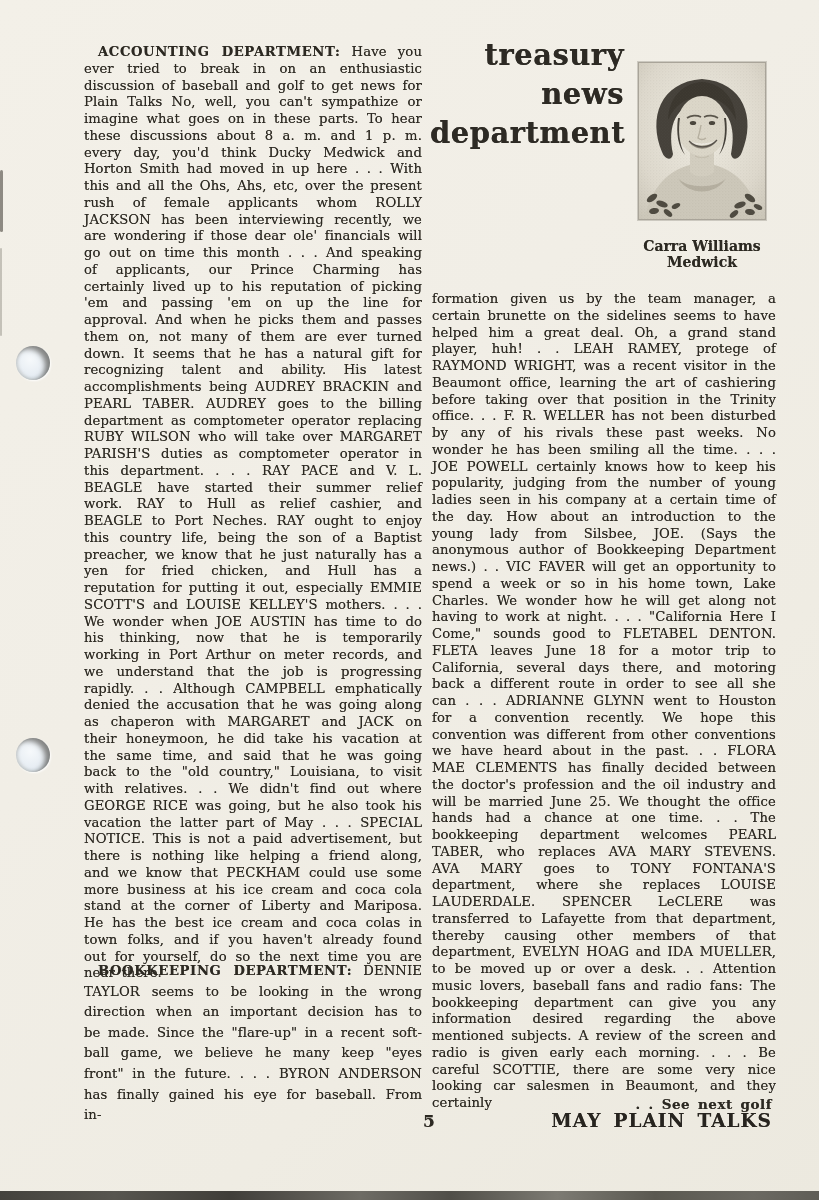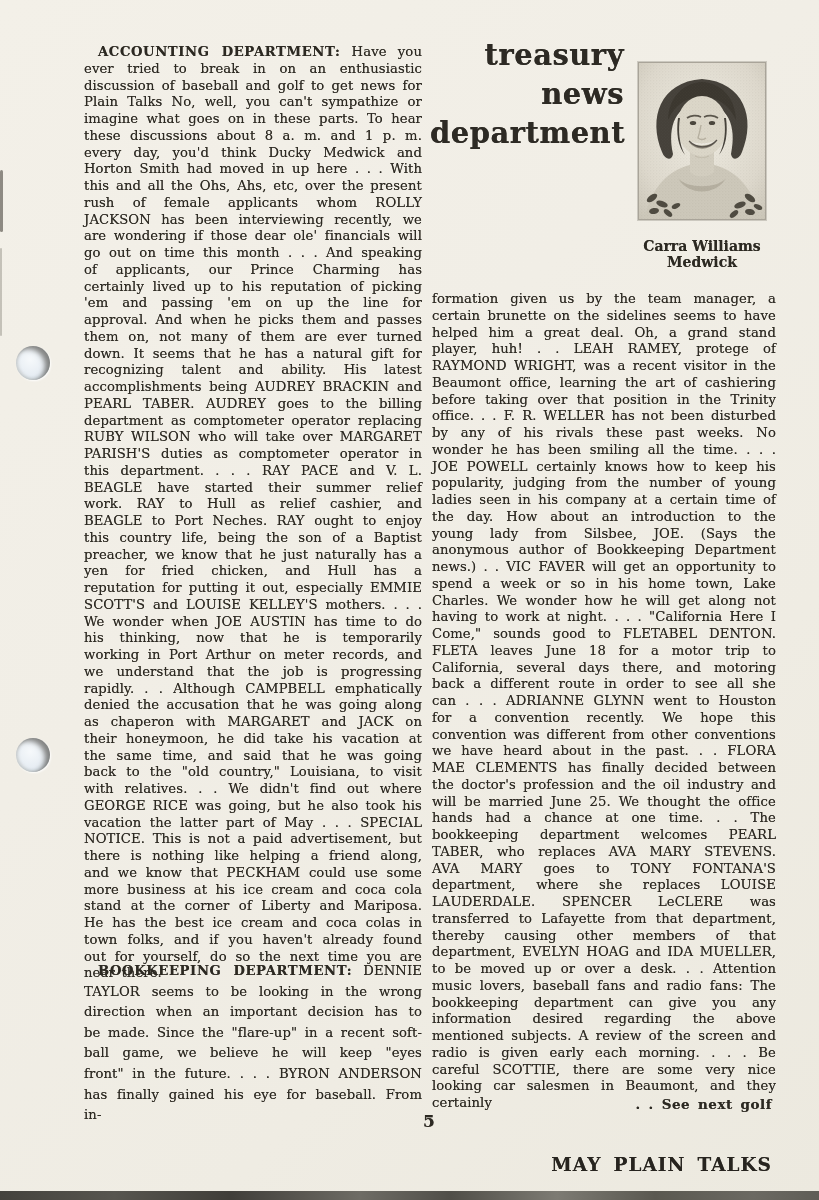--- a/index.html
+++ b/index.html
@@ -56,37 +56,37 @@
     font-weight:bold;font-size:14px;line-height:16px;color:#2c2922;
     text-shadow:0 0 .4px rgba(44,40,32,.65);
   }
   
   .page-number{
     position:absolute;left:423px;top:1111px;font-size:17px;font-weight:bold;color:#2c2922;
     text-shadow:0 0 .4px rgba(44,40,32,.65);
   }
   .footer-title{
     position:absolute;right:47px;top:1110px;font-size:18.5px;font-weight:bold;color:#27241f;
-    letter-spacing:1px;word-spacing:.25em;text-shadow:0 0 .5px rgba(44,40,32,.7);margin-top:44px;
+    letter-spacing:1px;word-spacing:.25em;text-shadow:0 0 .5px rgba(44,40,32,.7);
   }
 </style>
 </head>
 <body>
 
 <div class="sheet">
 
   <div class="hole hole-1"></div>
   <div class="hole hole-2"></div>
   <div class="edge-mark-1"></div>
   <div class="edge-mark-2"></div>
   <div class="bottom-strip"></div>
 
   <p class="body-text col-left-acc"><span class="dept-heading">ACCOUNTING DEPARTMENT:</span> <span>Have you ever tried to break in on an enthusiastic discussion of baseball and golf to get news for Plain Talks No, well, you can't sympathize or imagine what goes on in these parts. To hear these discussions about 8 a. m. and 1 p. m. every day, you'd think Ducky Medwick and Horton Smith had moved in up here . . . With this and all the Ohs, Ahs, etc, over the present rush of female applicants whom ROLLY JACKSON has been interviewing recently, we are wondering if those dear ole' financials will go out on time this month . . . And speaking of applicants, our Prince Charming has certainly lived up to his reputation of picking 'em and passing 'em on up the line for approval. And when he picks them and passes them on, not many of them are ever turned down. It seems that he has a natural gift for recognizing talent and ability. His latest accomplishments being AUDREY BRACKIN and PEARL TABER. AUDREY goes to the billing department as comptometer operator replacing RUBY WILSON who will take over MARGARET PARISH'S duties as comptometer operator in this department. . . . RAY PACE and V. L. BEAGLE have started their summer relief work. RAY to Hull as relief cashier, and BEAGLE to Port Neches. RAY ought to enjoy this country life, being the son of a Baptist preacher, we know that he just naturally has a yen for fried chicken, and Hull has a reputation for putting it out, especially EMMIE SCOTT'S and LOUISE KELLEY'S mothers. . . . We wonder when JOE AUSTIN has time to do his thinking, now that he is temporarily working in Port Arthur on meter records, and we understand that the job is progressing rapidly. . . Although CAMPBELL emphatically denied the accusation that he was going along as chaperon with MARGARET and JACK on their honeymoon, he did take his vacation at the same time, and said that he was going back to the "old country," Louisiana, to visit with relatives. . . We didn't find out where GEORGE RICE was going, but he also took his vacation the latter part of May . . . SPECIAL NOTICE. This is not a paid advertisement, but there is nothing like helping a friend along, and we know that PECKHAM could use some more business at his ice cream and coca cola stand at the corner of Liberty and Mariposa. He has the best ice cream and coca colas in town folks, and if you haven't already found out for yourself, do so the next time you are near there.</span></p>
 
-  <p class="body-text col-left-book"><span class="dept-heading">BOOKKEEPING DEPARTMENT:</span> <span>DENNIE TAYLOR seems to be looking in the wrong direction when an important decision has to be made. Since the "flare-up" in a recent soft-ball game, we believe he will keep "eyes front" in the future. . . . BYRON ANDERSON has finally gained his eye for baseball. From in-</span></p>
+  <p class="body-text col-left-book"><span class="dept-heading">BOOKKEEPING DEPARTMENT:</span> <span>DENNIE TAYLOR seems to be looking in the wrong direction when an important decision has to be made. Since the "flare-up" in a recent soft-ball game, we believe he many keep "eyes front" in the future. . . . BYRON ANDERSON has finally gained his eye for baseball. From in-</span></p>
 
   <div class="masthead">
     <div>treasury</div>
     <div>news</div>
     <div>department</div>
   </div>
 
   <div class="photo-frame">
     <svg viewBox="0 0 128 158" width="128" height="158" xmlns="http://www.w3.org/2000/svg">
       <defs>

